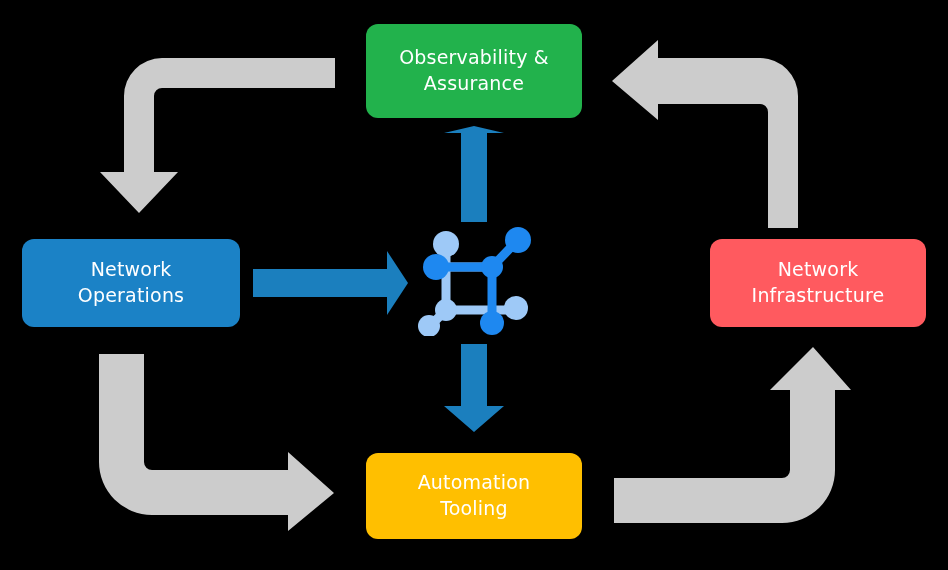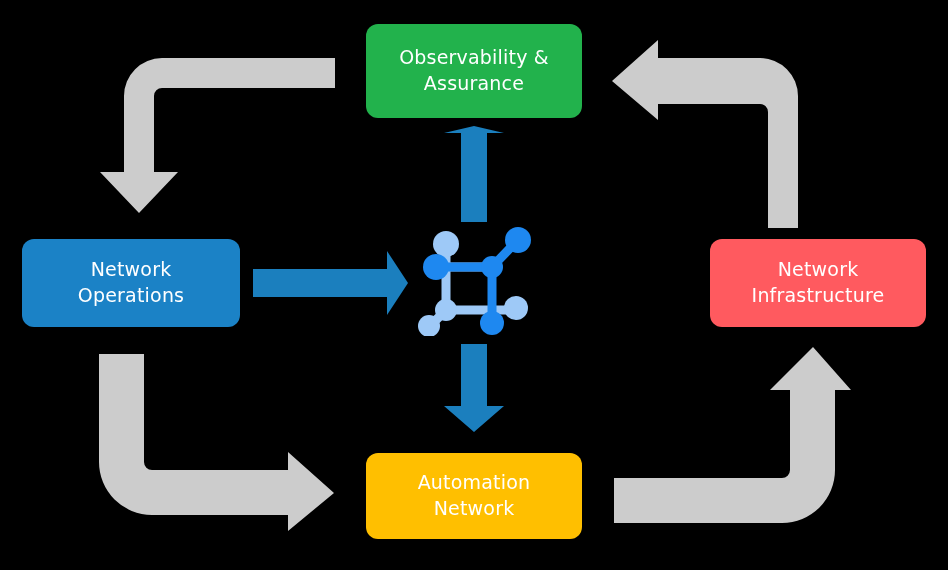--- a/index.html
+++ b/index.html
@@ -147,15 +147,15 @@
   <div class="node-box" id="box-observability" style="background:#22B24C;">Observability &amp;
 Assurance</div>
 
   <div class="node-box" id="box-network-operations" style="background:#1B82C6;">Network
 Operations</div>
 
   <div class="node-box" id="box-network-infrastructure" style="background:#FF5A5F;">Network
 Infrastructure</div>
 
   <div class="node-box" id="box-automation-tooling" style="background:#FFBF00;">Automation
-Network</div>
+Tooling</div>
 
 </div>
 
 </body></html>

